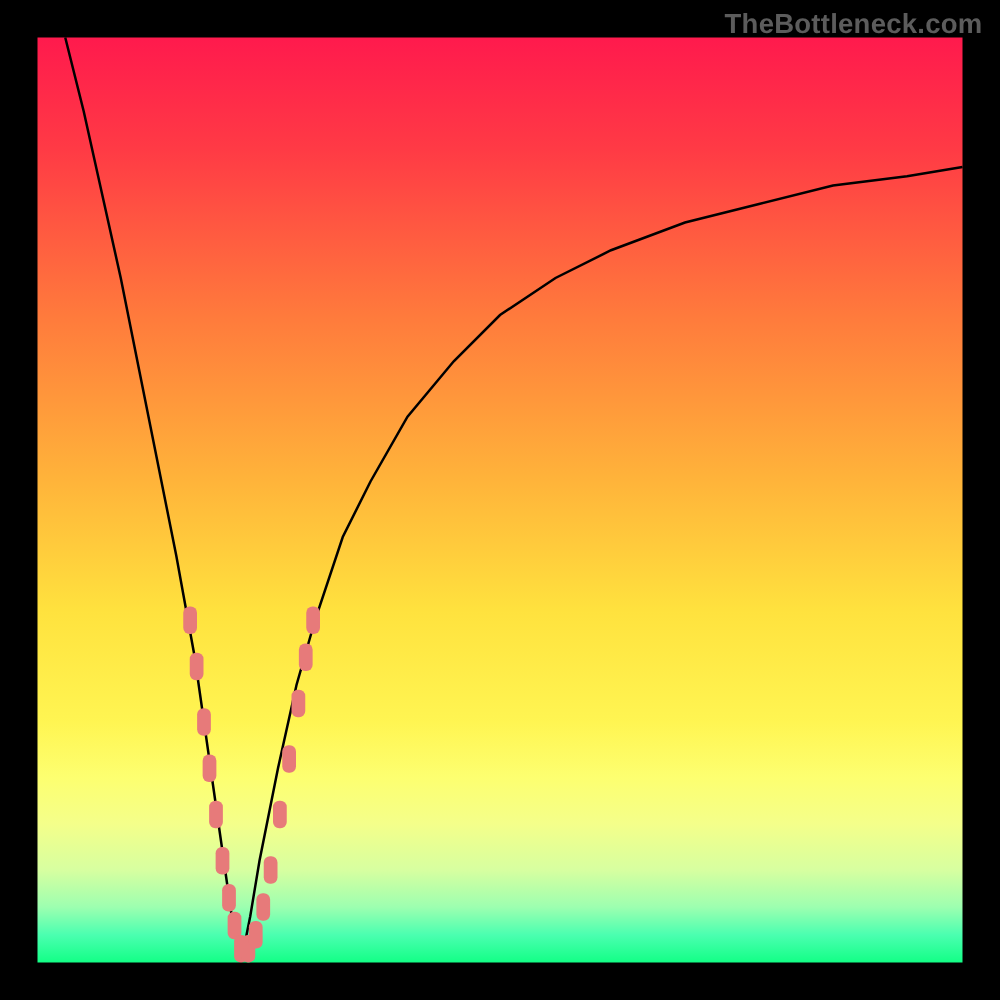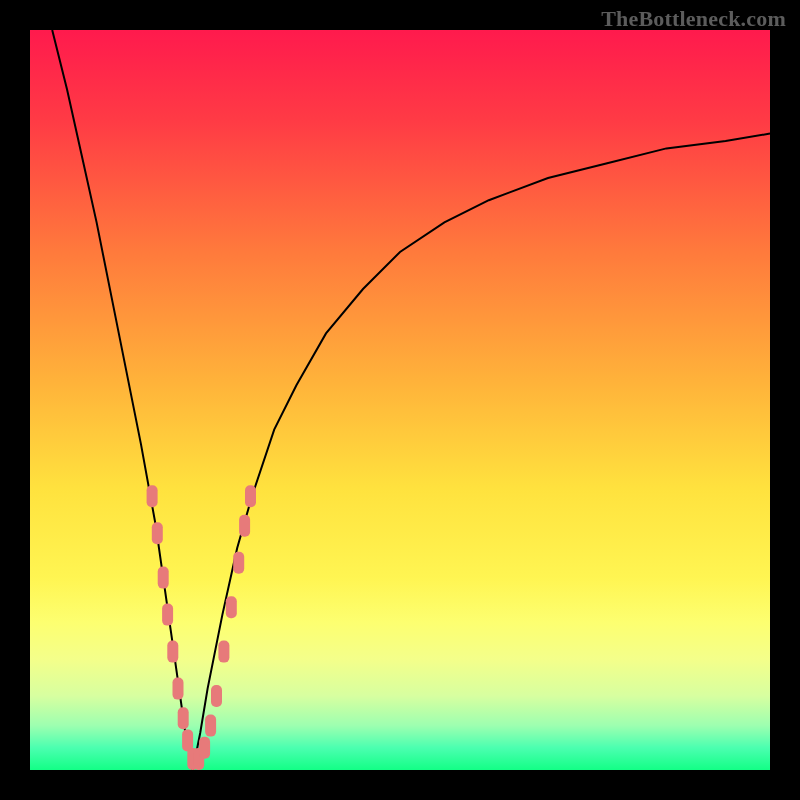--- a/index.html
+++ b/index.html
@@ -11,21 +11,20 @@
     background: #000;
     font-family: Arial, Helvetica, sans-serif;
   }
   .frame {
     position: absolute;
     top: 0;
     left: 0;
     width: 800px;
     height: 800px;
     background: #000;
-    font-family: Liberation Serif, serif;
   }
   .plot-area {
     position: absolute;
     top: 30px;
     left: 30px;
     width: 740px;
     height: 740px;
     
   }
   .watermark {

